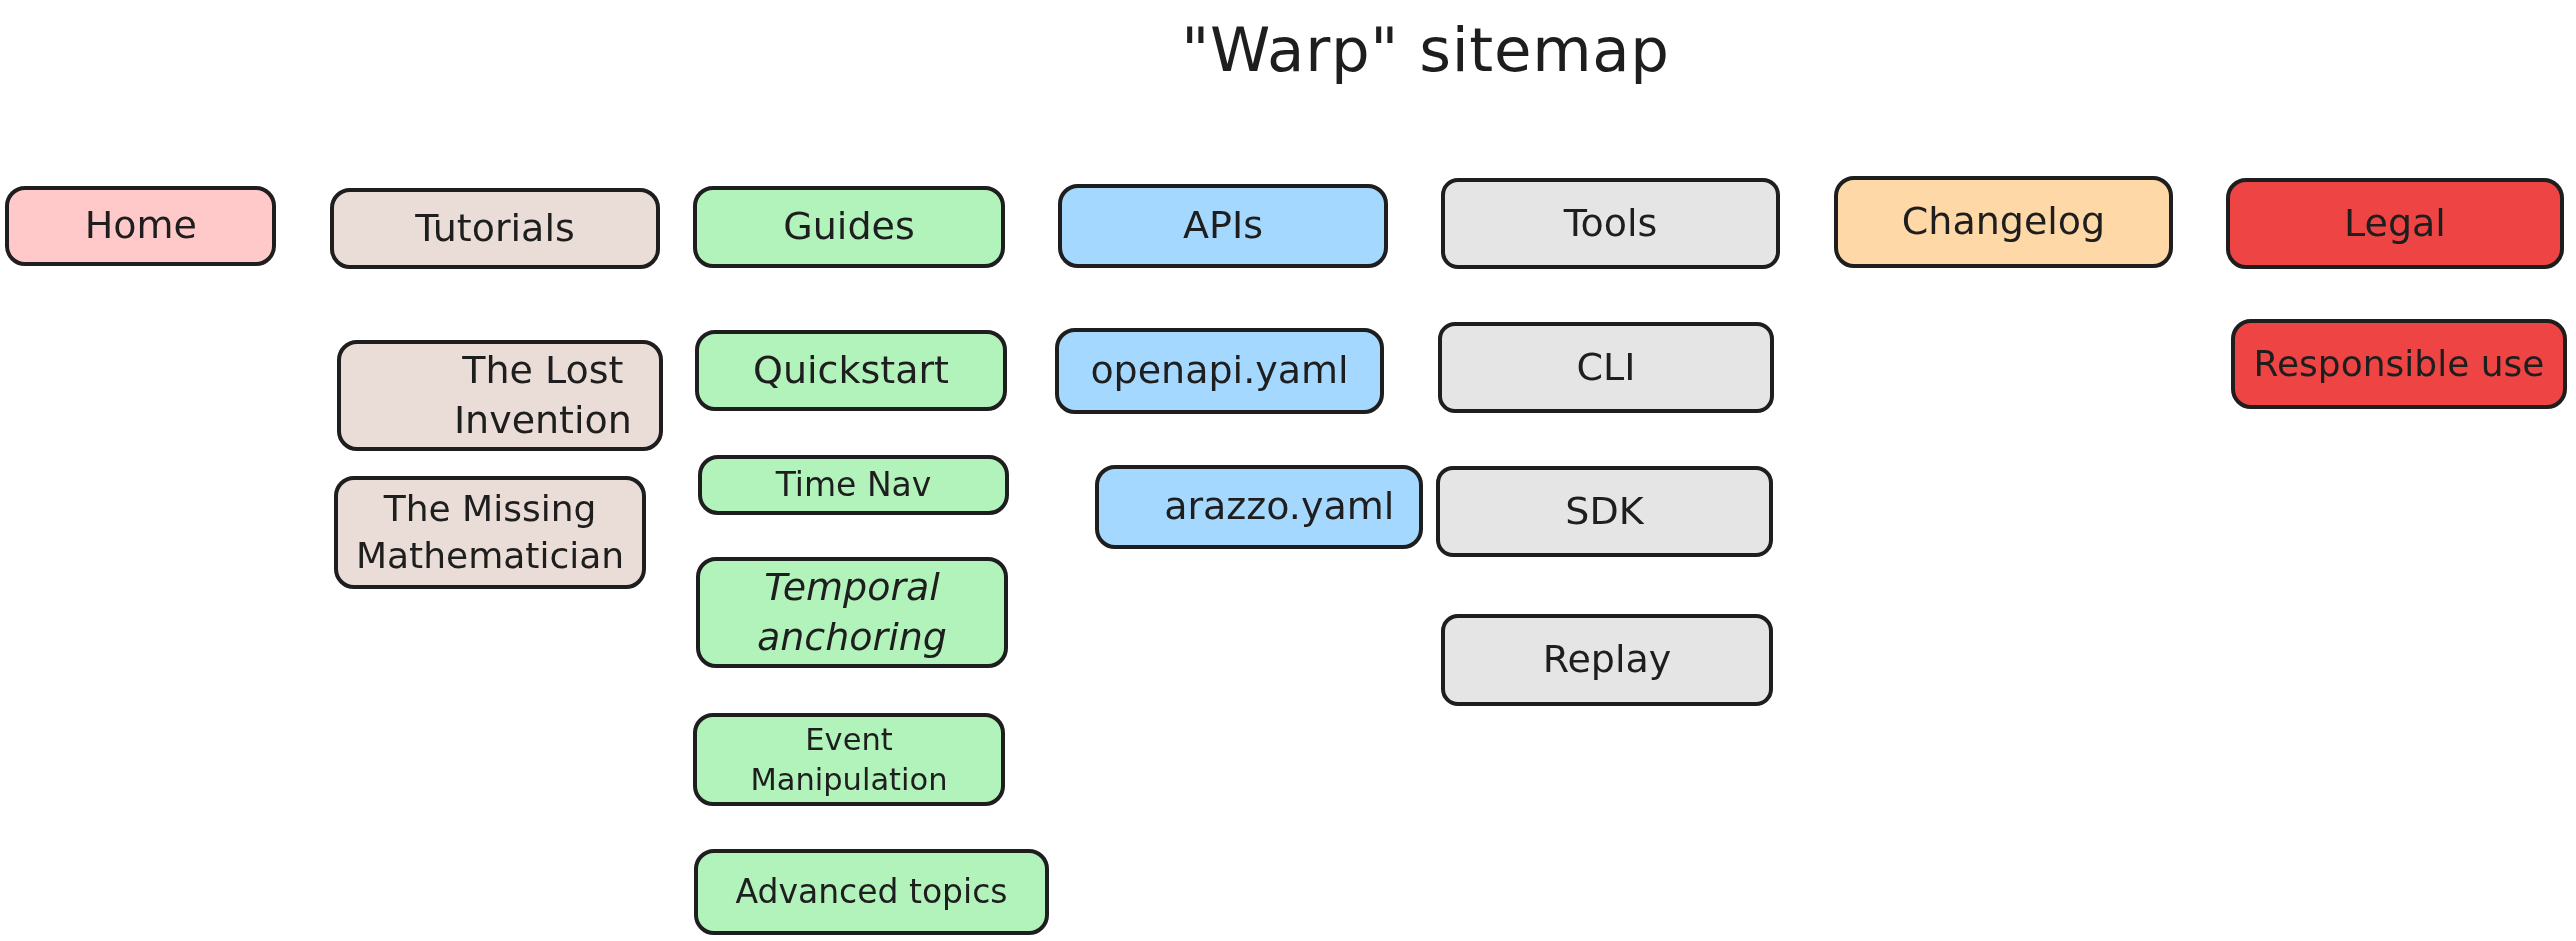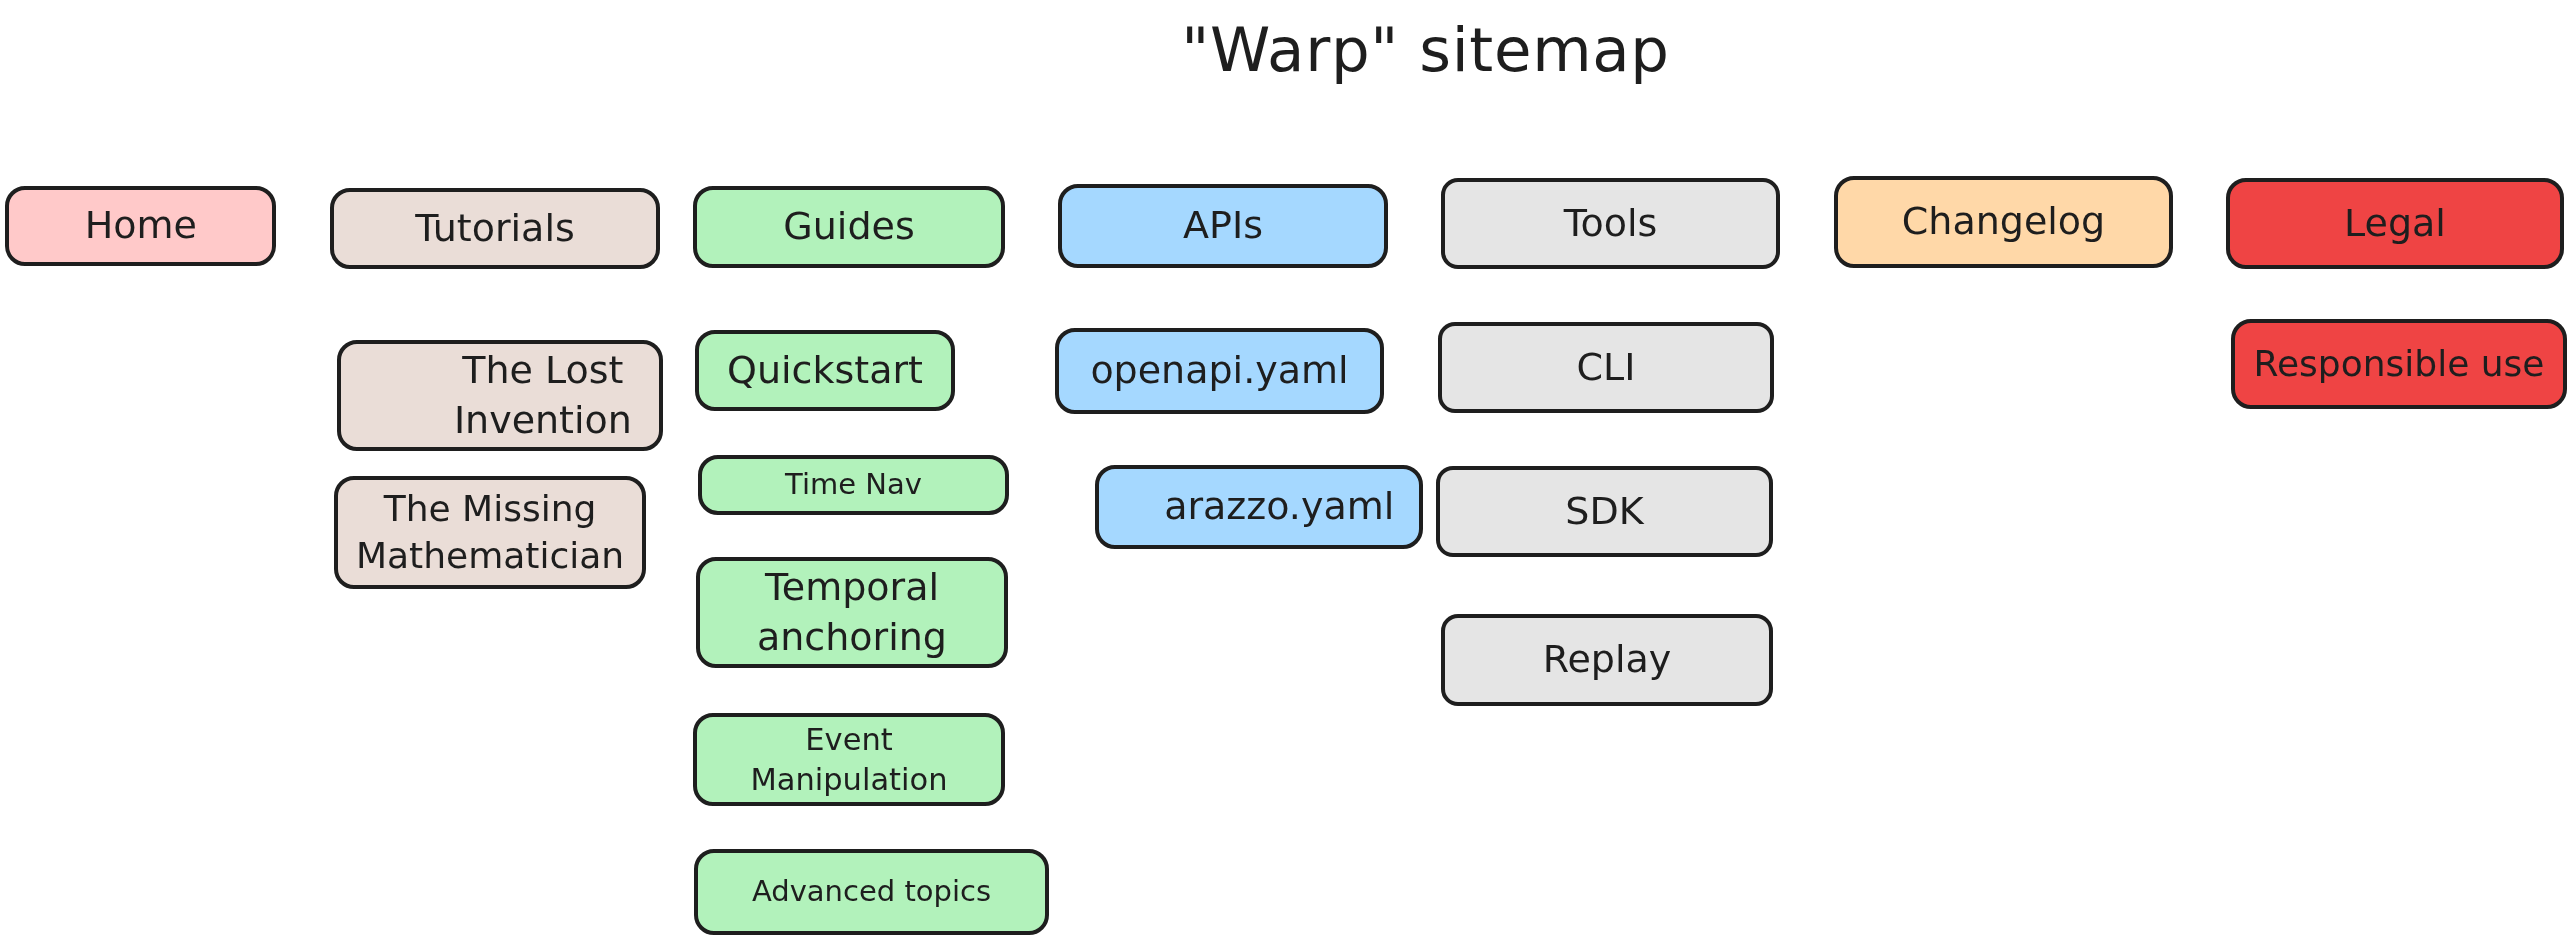--- a/index.html
+++ b/index.html
@@ -4,21 +4,21 @@
 <style>
   html, body { margin: 0; padding: 0; background: #ffffff; }
   body { width: 2576px; height: 942px; position: relative; overflow: hidden;
          font-family: "DejaVu Sans", sans-serif; color: #1e1e1e; }
   .title { position: absolute; left: 1127px; top: 6.6px; width: 597px; height: 86px;
            display: flex; align-items: center; justify-content: center;
            font-size: 61px; letter-spacing: 0.7px; }
   .node { position: absolute; box-sizing: border-box; border: 4px solid #1e1e1e;
           border-radius: 20px; display: flex; align-items: center; justify-content: center;
           text-align: center; font-size: 38px; line-height: 1.3; padding: 0 6.6px; }
-  .node.small { font-size: 29px; }
+  .node.small { font-size: 33px; }
   .node.tight { font-size: 36px; padding: 0 1.3px; white-space: nowrap; }
   .c-home { background: #ffc9c9; }
   .c-tut { background: #eaddd7; }
   .c-guide { background: #b2f2bb; }
   .c-api { background: #a5d8ff; }
   .c-tool { background: #e5e5e5; border-radius: 17px; }
   .c-change { background: #ffd8a8; }
   .c-legal { background: #ef4444; text-align: center; }
 </style>
 </head>
@@ -48,28 +48,28 @@
   <span>Legal</span>
 </div>
 
 <div class="node c-tut" style="left:337px;top:340px;width:326px;height:111px;justify-content:flex-end;">
   <span style="display:block;max-width:219px;">The Lost Invention</span>
 </div>
 <div class="node c-tut" style="left:334px;top:476px;width:312px;height:113px;">
   <span style="display:block;max-width:298px;font-size:36px;">The Missing Mathematician</span>
 </div>
 
-<div class="node c-guide" style="left:695px;top:330px;width:260px;height:81px;">
+<div class="node c-guide" style="left:695px;top:330px;width:312px;height:81px;">
   <span>Quickstart</span>
 </div>
 <div class="node c-guide small" style="left:698px;top:455px;width:311px;height:60px;">
   <span>Time Nav</span>
 </div>
 <div class="node c-guide" style="left:696px;top:557px;width:312px;height:111px;">
-  <span style="display:block;max-width:219px;">Temporal anchoring</span>
+  <span style="display:block;max-width:219px;font-style:italic;">Temporal anchoring</span>
 </div>
 <div class="node c-guide small" style="left:693px;top:713px;width:312px;height:93px;font-size:30.5px;">
   <span style="display:block;max-width:265px;">Event Manipulation</span>
 </div>
 <div class="node c-guide small" style="left:694px;top:849px;width:355px;height:86px;">
   <span>Advanced topics</span>
 </div>
 
 <div class="node c-api" style="left:1055px;top:328px;width:329px;height:86px;">
   <span>openapi.yaml</span>

